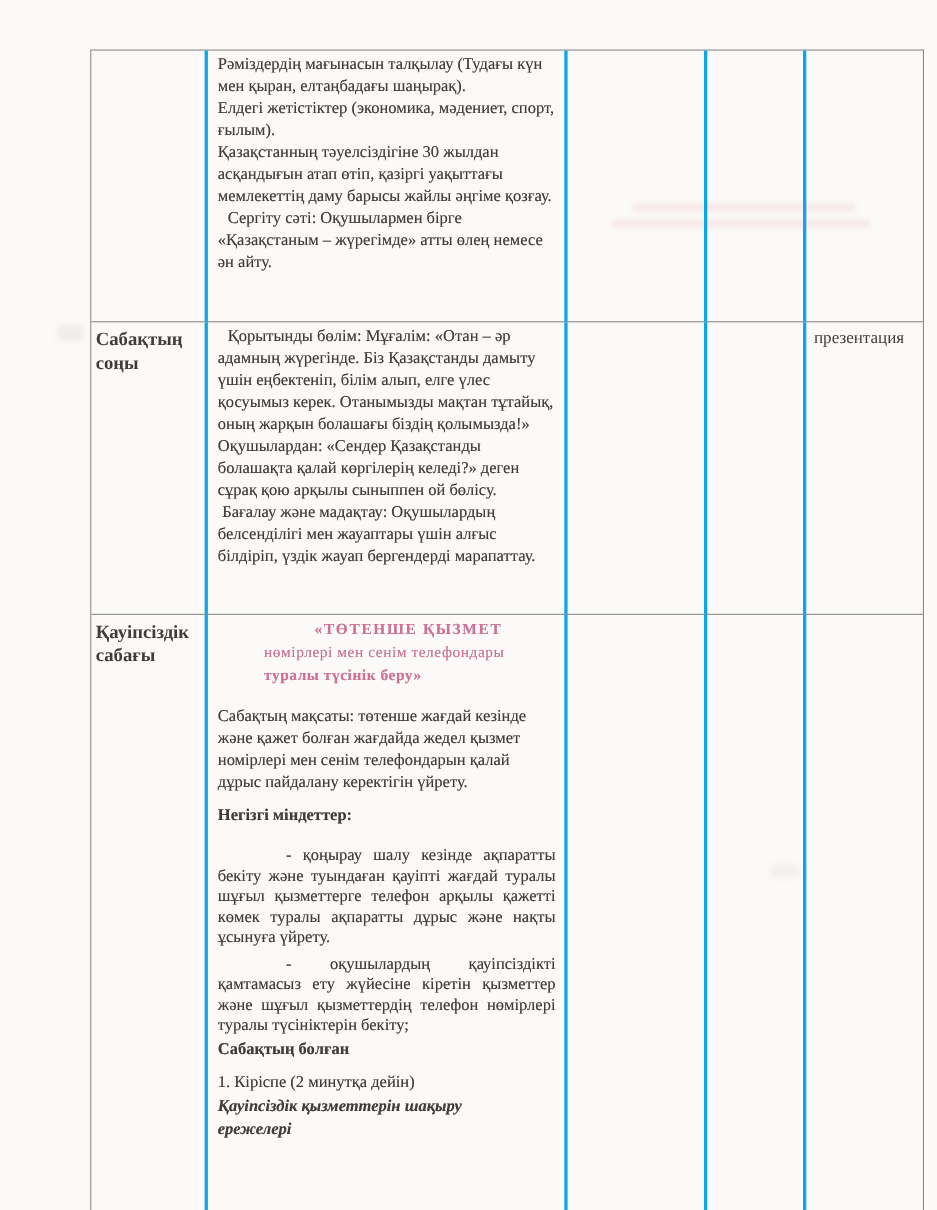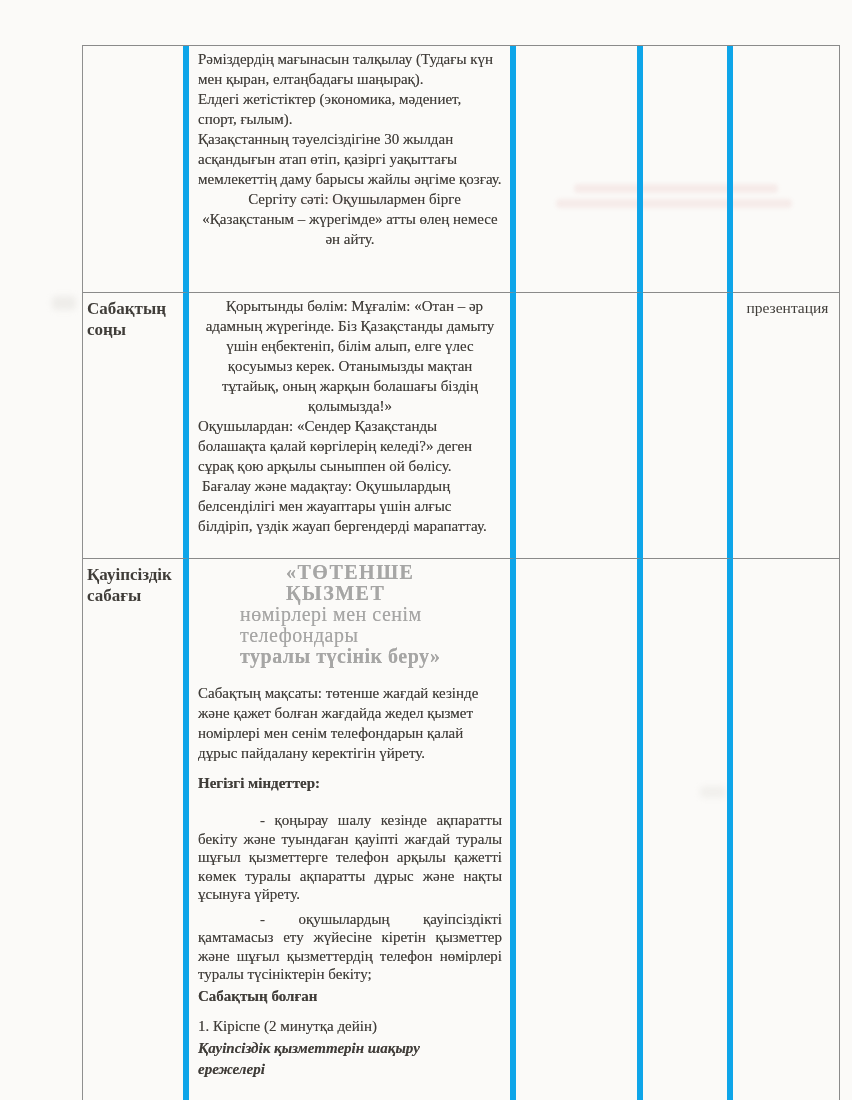--- a/index.html
+++ b/index.html
@@ -8,31 +8,31 @@
   .scan-table{
     position:absolute;left:82px;top:45px;width:756px;height:1080px;
     display:grid;
     grid-template-columns:106px 327px 127px 90px 106px;
     grid-template-rows:247px 266px 1fr;
     border-top:1px solid #8a8a8a;
     border-left:1px solid #8f8f8f;
     border-right:1px solid #8a8a8a;
     color:#403d39;
   }
-  .cell{border-right:6px solid #0ea5e9;border-bottom:1px solid #8a8a8a;box-sizing:border-box;overflow:hidden;}
-  .cell.last{border-right:none;text-align:center;}
+  .cell{border-right:3px solid #0ea5e9;border-bottom:1px solid #8a8a8a;box-sizing:border-box;overflow:hidden;}
+  .cell.last{border-right:none;}
   .cell.row3{border-bottom:none;}
   .hdr-cell{padding:5px 5px 0 4px;font-weight:bold;font-size:17px;line-height:21px;}
   .body-cell{padding:3px 8px 0 9px;font-size:15px;line-height:20px;}
   .body-cell p{margin:0;text-shadow:0 0 0.5px rgba(64,61,57,.55);}
-  .indent1{text-indent:9px;text-align:center;}
+  .indent1{text-indent:9px;}
   .indent2{text-indent:4px;}
   .res-cell{padding:5px 4px 0 7px;font-size:15.5px;line-height:20px;}
-  .faint-title{margin:6px 0 0 0;color:#737373;opacity:.62;filter:blur(0.7px);
-    font-size:20px;line-height:21px;font-weight:bold;}
+  .faint-title{margin:6px 0 0 0;color:#be185d;opacity:.62;filter:blur(0.7px);
+    font-size:14px;line-height:21px;font-weight:bold;}
   .faint-title .ft1{display:block;margin-left:88px;letter-spacing:1.5px;}
   .faint-title .ft2{display:block;margin-left:42px;font-weight:normal;letter-spacing:.5px;}
   .faint-title .ft3{display:block;margin-left:42px;font-weight:bold;letter-spacing:.5px;}
   .goal-p{margin-top:16px !important;}
   .tasks-label{margin-top:10px !important;font-weight:bold;}
   .bullet{margin-top:18px !important;text-align:justify;text-indent:62px;line-height:18.5px;}
   .bullet + .bullet{margin-top:6px !important;}
   .course-label{margin-top:2px !important;font-weight:bold;}
   .step-line{margin-top:10px !important;}
   .subtopic{margin-top:2px !important;font-weight:bold;font-style:italic;max-width:262px;line-height:21px;}

